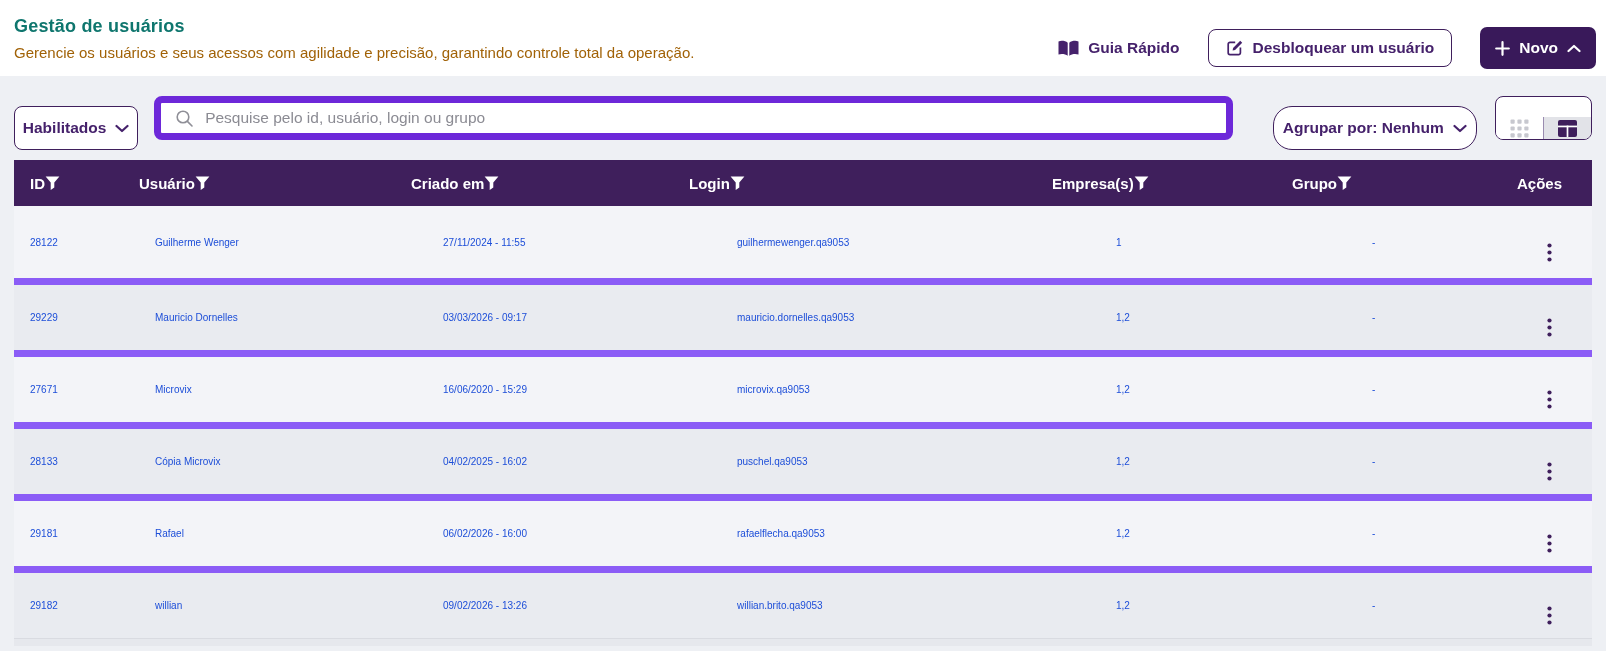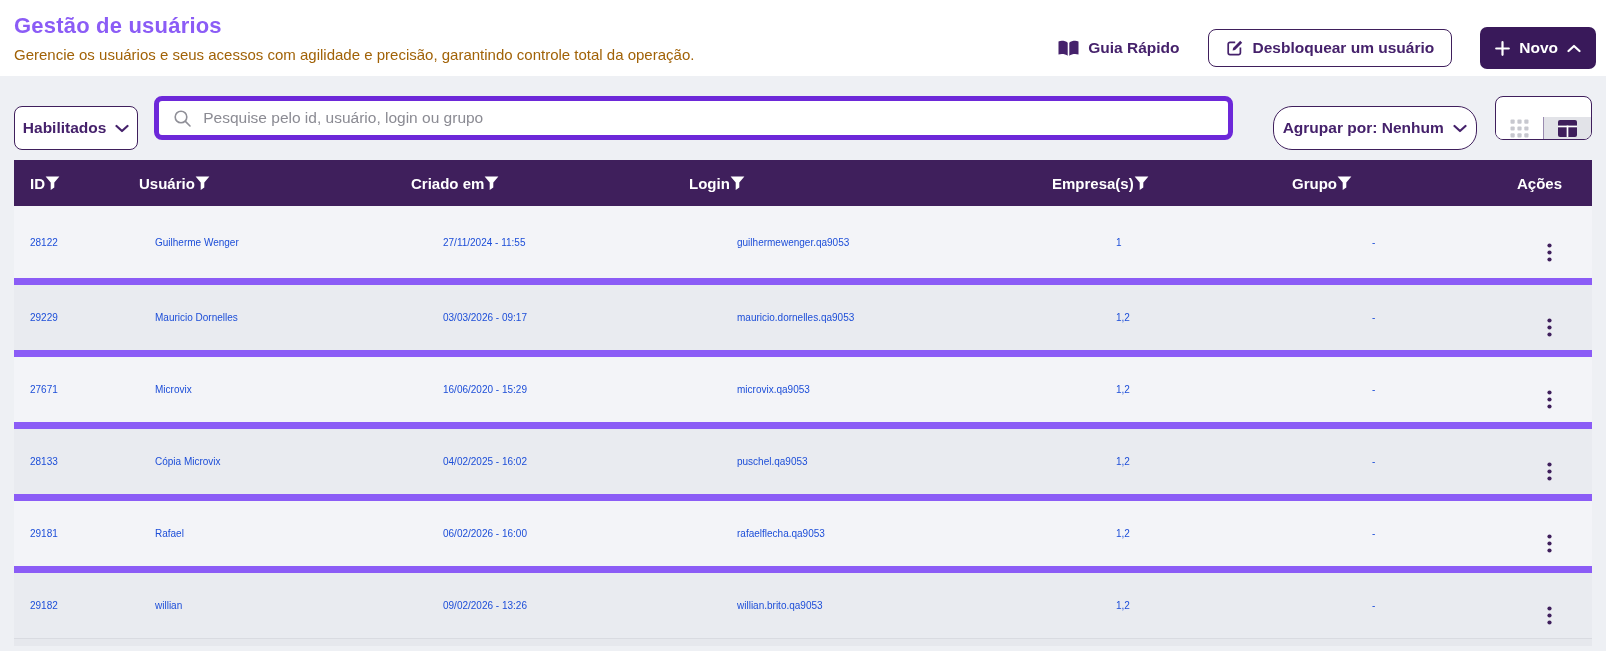--- a/index.html
+++ b/index.html
@@ -7,39 +7,39 @@
     --content_bg:#EEF0F4; --row_odd:#F3F4F8; --row_even:#E9EBF0;
   }
   *{box-sizing:border-box; margin:0; padding:0;}
   html,body{width:1606px; height:651px; overflow:hidden;}
   body{font-family:"Liberation Sans", sans-serif; background:#fff;}
   button{font-family:"Liberation Sans", sans-serif; cursor:pointer;margin-top:20px;}
 
   
   .top-header{height:76px; background:#fff; display:flex; align-items:center;
     justify-content:space-between; padding:0 10px 0 14px;}
-  .page-title{font-size:22px; font-weight:700; color:#8b5cf6; letter-spacing:.2px;}
+  .page-title{font-size:18px; font-weight:700; color:#0f766e; letter-spacing:.2px;}
   .page-subtitle{font-size:15px; color:#a16207; margin-top:7px;}
   .header-actions{display:flex; align-items:center; gap:28px;}
   .link-btn{display:flex; align-items:center; gap:9px; background:none; border:none;
     color:var(--purple_text); font-size:15.5px; font-weight:700;}
   .outline-btn{display:flex; align-items:center; gap:9px; background:#fff;
     border:1px solid var(--purple_border); border-radius:8px; color:var(--purple_text);
     font-size:15.5px; font-weight:700;}
   .unlock-btn{height:38px; padding:0 17px;}
   .primary-btn{display:flex; align-items:center; gap:9px; height:42px; padding:0 15px;
     background:var(--novo_bg); border:none; border-radius:7px; color:#fff;
     font-size:15.5px; font-weight:700;}
 
   
   .content{background:var(--content_bg); height:575px; padding:20px 14px 8px;}
   .filter-bar{display:flex; align-items:center; height:44px; margin-bottom:20px;}
   .status-btn{width:138px; height:44px; justify-content:center; border-width:1.4px;}
   .search-box{display:flex; align-items:center; gap:11px; margin-left:16px; width:1196px;
-    height:44px; background:#fff; border:5px solid #6d28d9; border-radius:8px; padding:0 14px;}
+    height:44px; background:#fff; border:7px solid #6d28d9; border-radius:8px; padding:0 14px;}
   .search-box input{border:none; outline:none; width:100%; font-size:15.5px; color:#3C3C43;
     font-family:"Liberation Sans", sans-serif; background:transparent;}
   .search-box input::placeholder{color:#8B8B93;}
   .groupby-btn{margin-left:40px; width:227px; height:44px; justify-content:center; border-width:1.4px;border-radius:19px;}
   .view-toggle{margin-left:18px; display:flex; height:44px; width:108px; background:#fff;
     border:1.4px solid var(--purple_border); border-radius:8px; overflow:hidden;}
   .toggle-btn{flex:1; display:flex; align-items:center; justify-content:center;
     background:#fff; border:none; color:#C7C8CF;}
   .toggle-btn + .toggle-btn{border-left:1px solid #9A8CB0;}
   .toggle-btn.active{background:#E2E3E8; color:var(--brand);}

